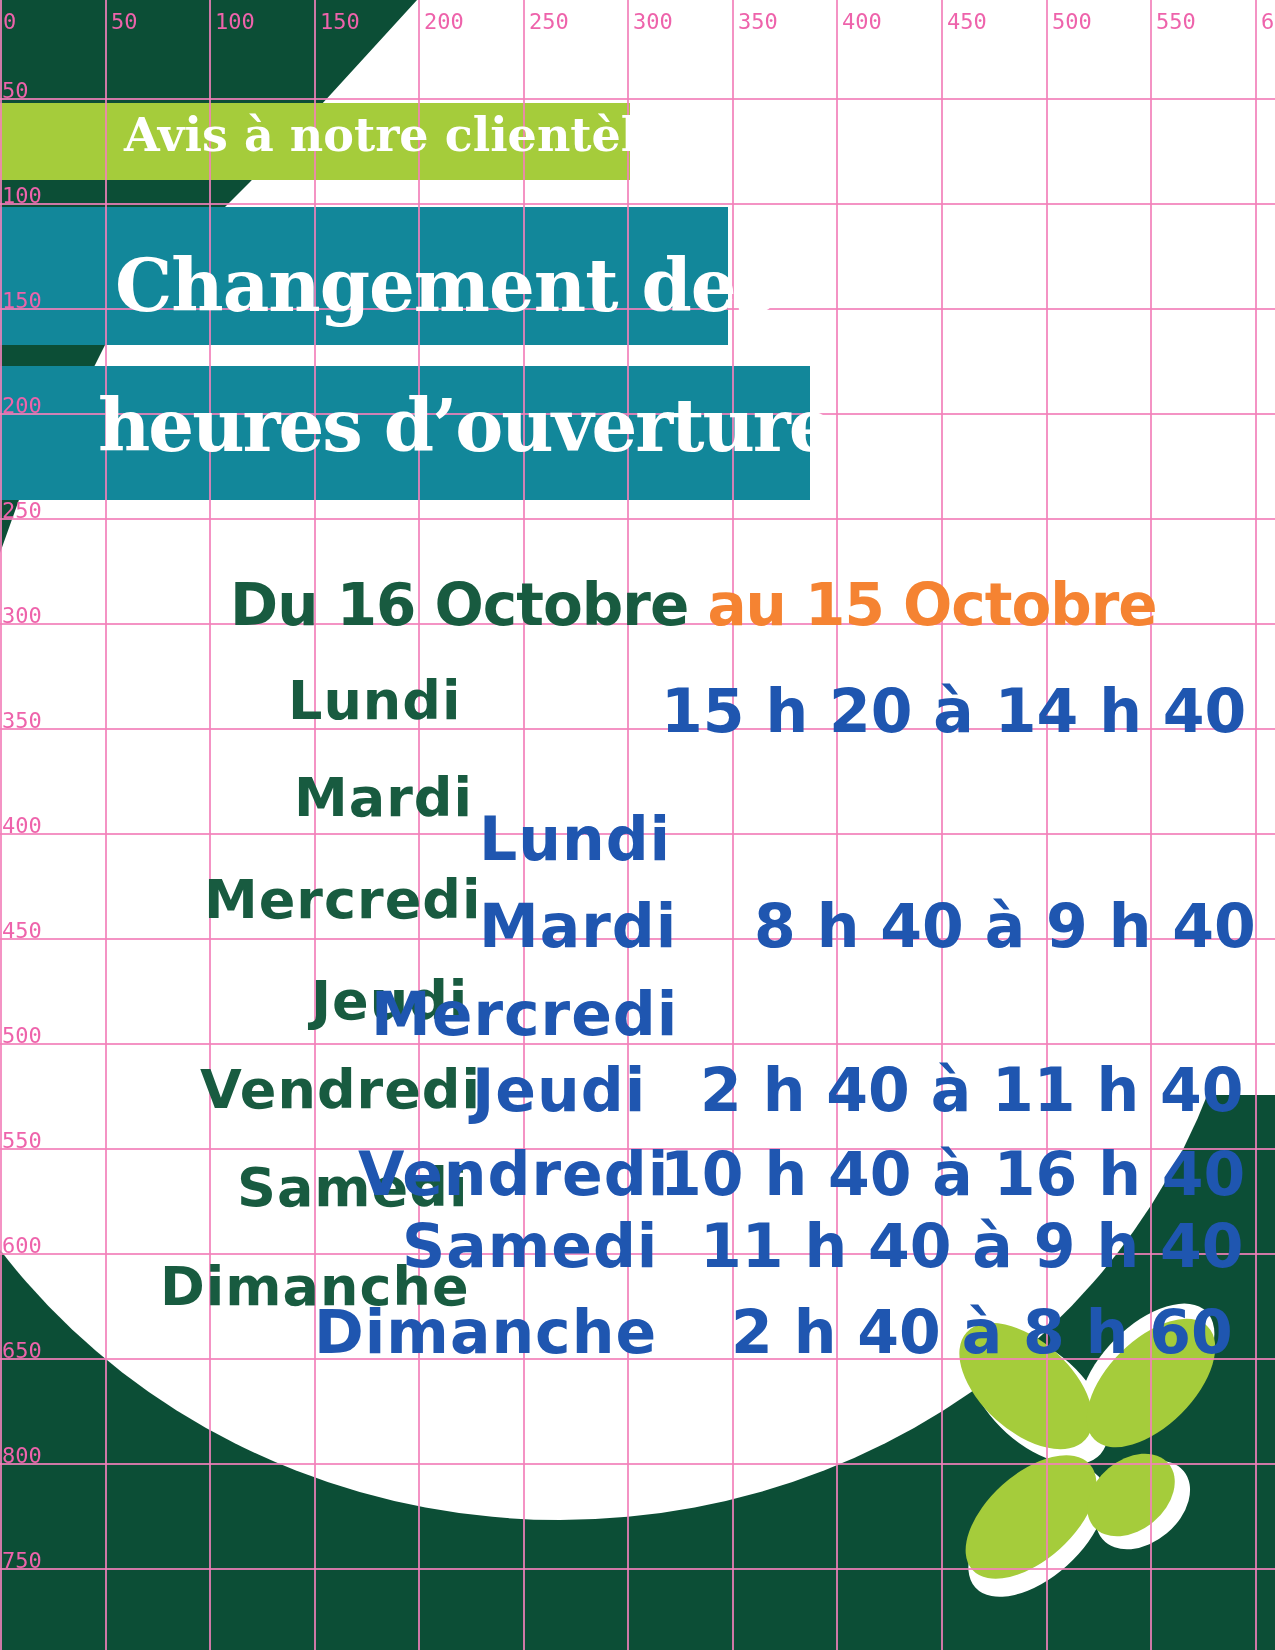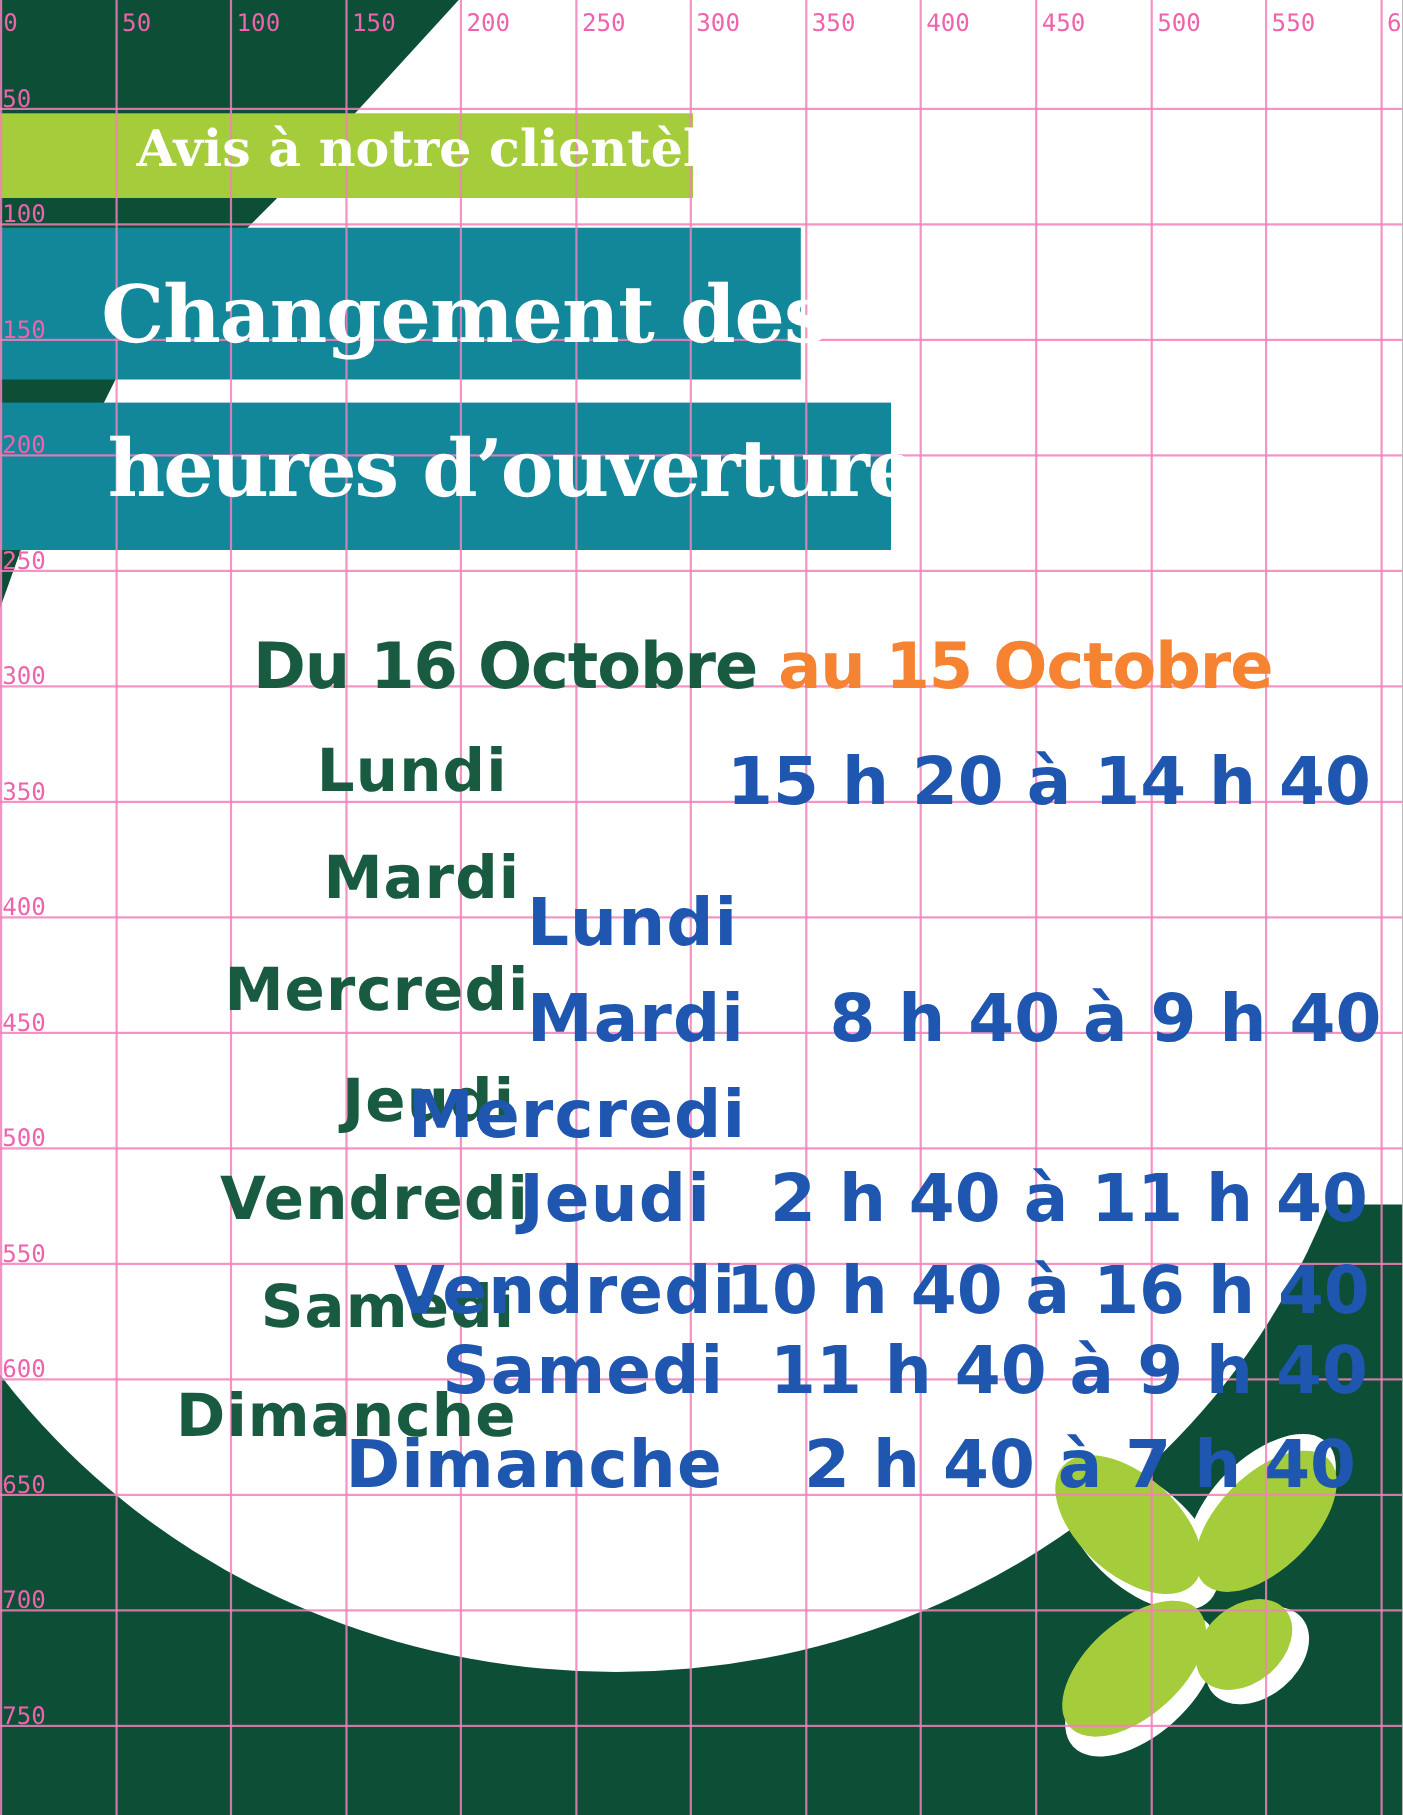--- a/index.html
+++ b/index.html
@@ -28,21 +28,21 @@
     font-size:22px;line-height:22px;color:var(--pinktext);
     white-space:nowrap;
   }
 
   
   .serifband{
     font-family:"DejaVu Serif", serif;font-weight:bold;color:#ffffff;
     white-space:nowrap;line-height:1;
   }
   #notice-text{left:100px;top:112px;font-size:46px;letter-spacing:0px;margin-left:24px;}
-  #heading-line1{left:92px;top:250px;font-size:72px;letter-spacing:-1px;}
+  #heading-line1{left:115px;top:250px;font-size:72px;letter-spacing:-1px;}
   #heading-line2{left:98px;top:390px;font-size:72px;letter-spacing:-2px;}
 
   .sched{
     font-weight:bold;white-space:nowrap;line-height:1;
     font-family:"DejaVu Sans", sans-serif;
   }
   #period-title{left:230px;top:576px;font-size:58px;letter-spacing:-1px;}
   #period-title .from{color:var(--daygreen);}
   #period-title .to{color:var(--orange);}
 
@@ -126,21 +126,21 @@
       <div class="rlabel" style="left: 2px; top: 920px;">450</div>
       <div class="hline" style="top: 1043px;"></div>
       <div class="rlabel" style="left: 2px; top: 1025px;">500</div>
       <div class="hline" style="top: 1148px;"></div>
       <div class="rlabel" style="left: 2px; top: 1130px;">550</div>
       <div class="hline" style="top: 1253px;"></div>
       <div class="rlabel" style="left: 2px; top: 1235px;">600</div>
       <div class="hline" style="top: 1358px;"></div>
       <div class="rlabel" style="left: 2px; top: 1340px; text-align: right;">650</div>
       <div class="hline" style="top: 1463px;"></div>
-      <div class="rlabel" style="left: 2px; top: 1445px;">700</div>
+      <div class="rlabel" style="left: 2px; top: 1445px;">800</div>
       <div class="hline" style="top: 1568px;"></div>
       <div class="rlabel" style="left: 2px; top: 1550px;">750</div>
     </div>
 
   <div id="notice-text" class="serifband">Avis à notre clientèle</div>
   <div id="heading-line1" class="serifband">Changement des</div>
   <div id="heading-line2" class="serifband">heures d’ouverture</div>
 
   <div id="period-title" class="sched">
     <span class="from" style="position:static">Du 16 Octobre </span><span class="to" style="position:static">au 15 Octobre</span>
@@ -160,15 +160,15 @@
   <div class="sched day-blue" style="left:472px;top:1060px">Jeudi</div>
   <div class="sched day-blue" style="left:358px;top:1144px">Vendredi</div>
   <div class="sched day-blue" style="left:402px;top:1216px">Samedi</div>
   <div class="sched day-blue" style="left:314px;top:1302px">Dimanche</div>
 
   <div class="sched time-blue" style="left:661px;top:681px">15 h 20 à 14 h 40</div>
   <div class="sched time-blue" style="left:754px;top:896px">8 h 40 à 9 h 40</div>
   <div class="sched time-blue" style="left:700px;top:1060px">2 h 40 à 11 h 40</div>
   <div class="sched time-blue" style="left:660px;top:1144px">10 h 40 à 16 h 40</div>
   <div class="sched time-blue" style="left:700px;top:1216px">11 h 40 à 9 h 40</div>
-  <div class="sched time-blue" style="left:731px;top:1302px">2 h 40 à 7 h 40</div>
+  <div class="sched time-blue" style="left:731px;top:1302px">2 h 40 à 8 h 60</div>
 
 </div>
 
 </body></html>

